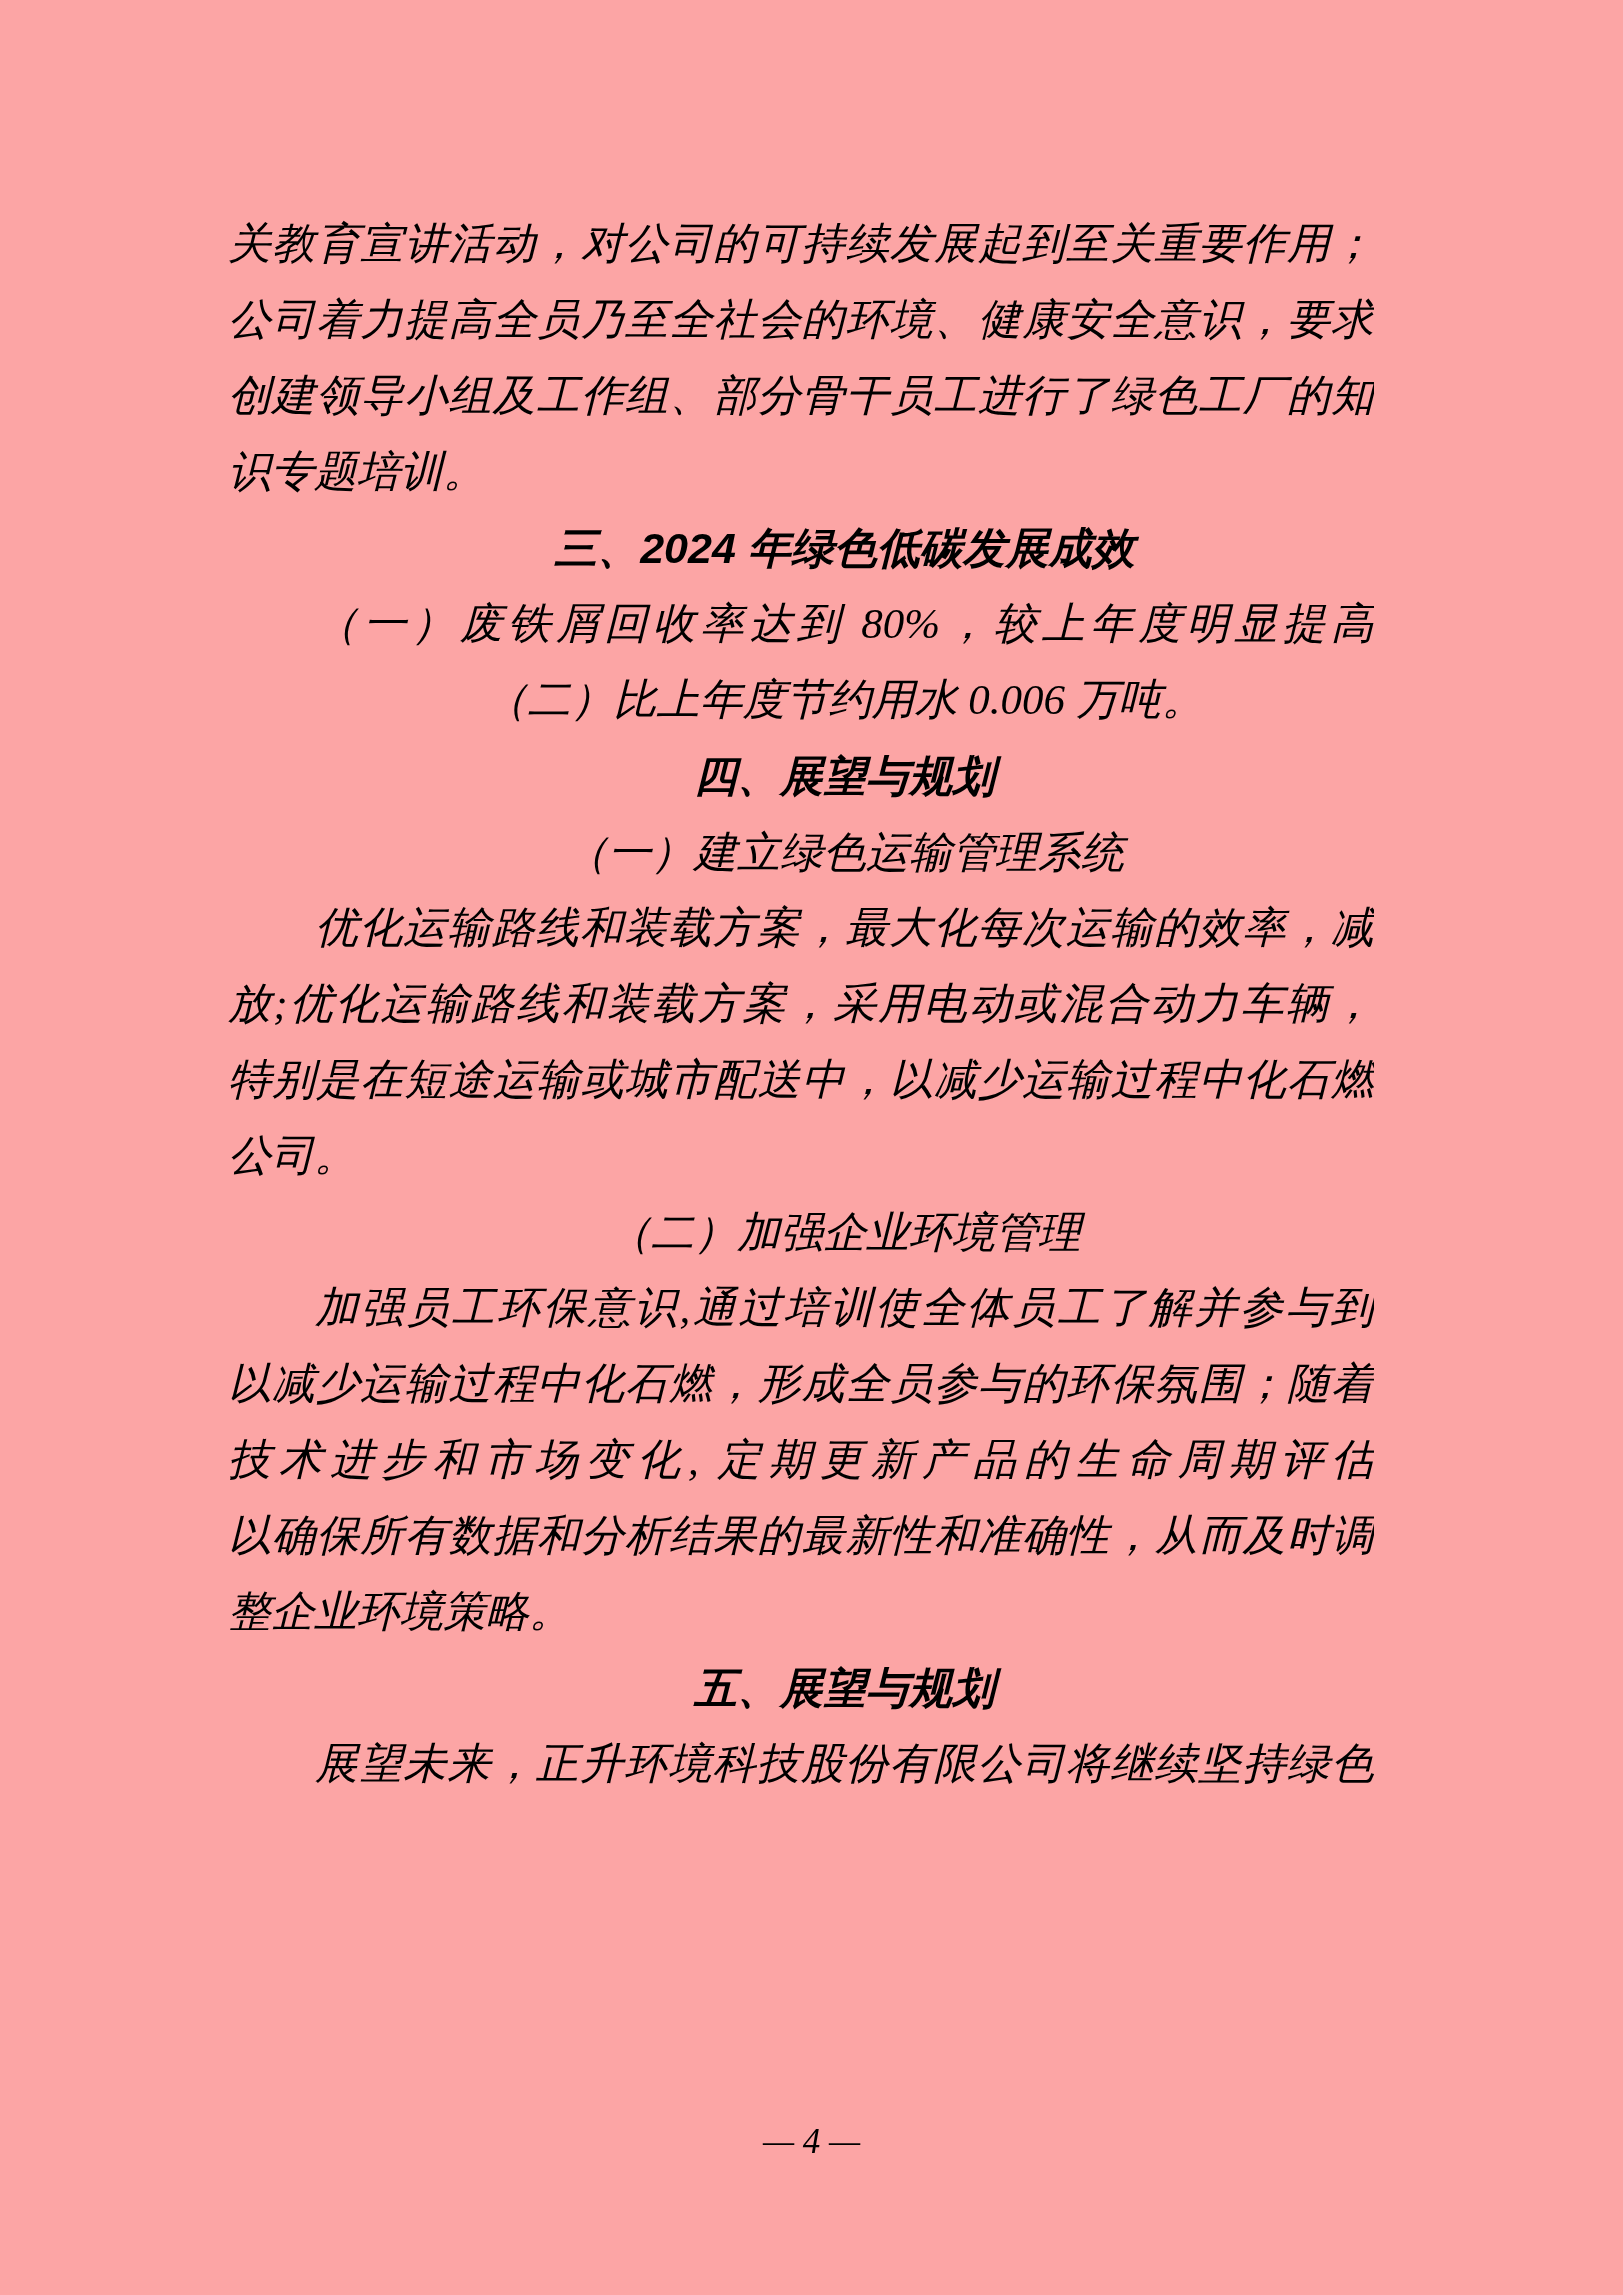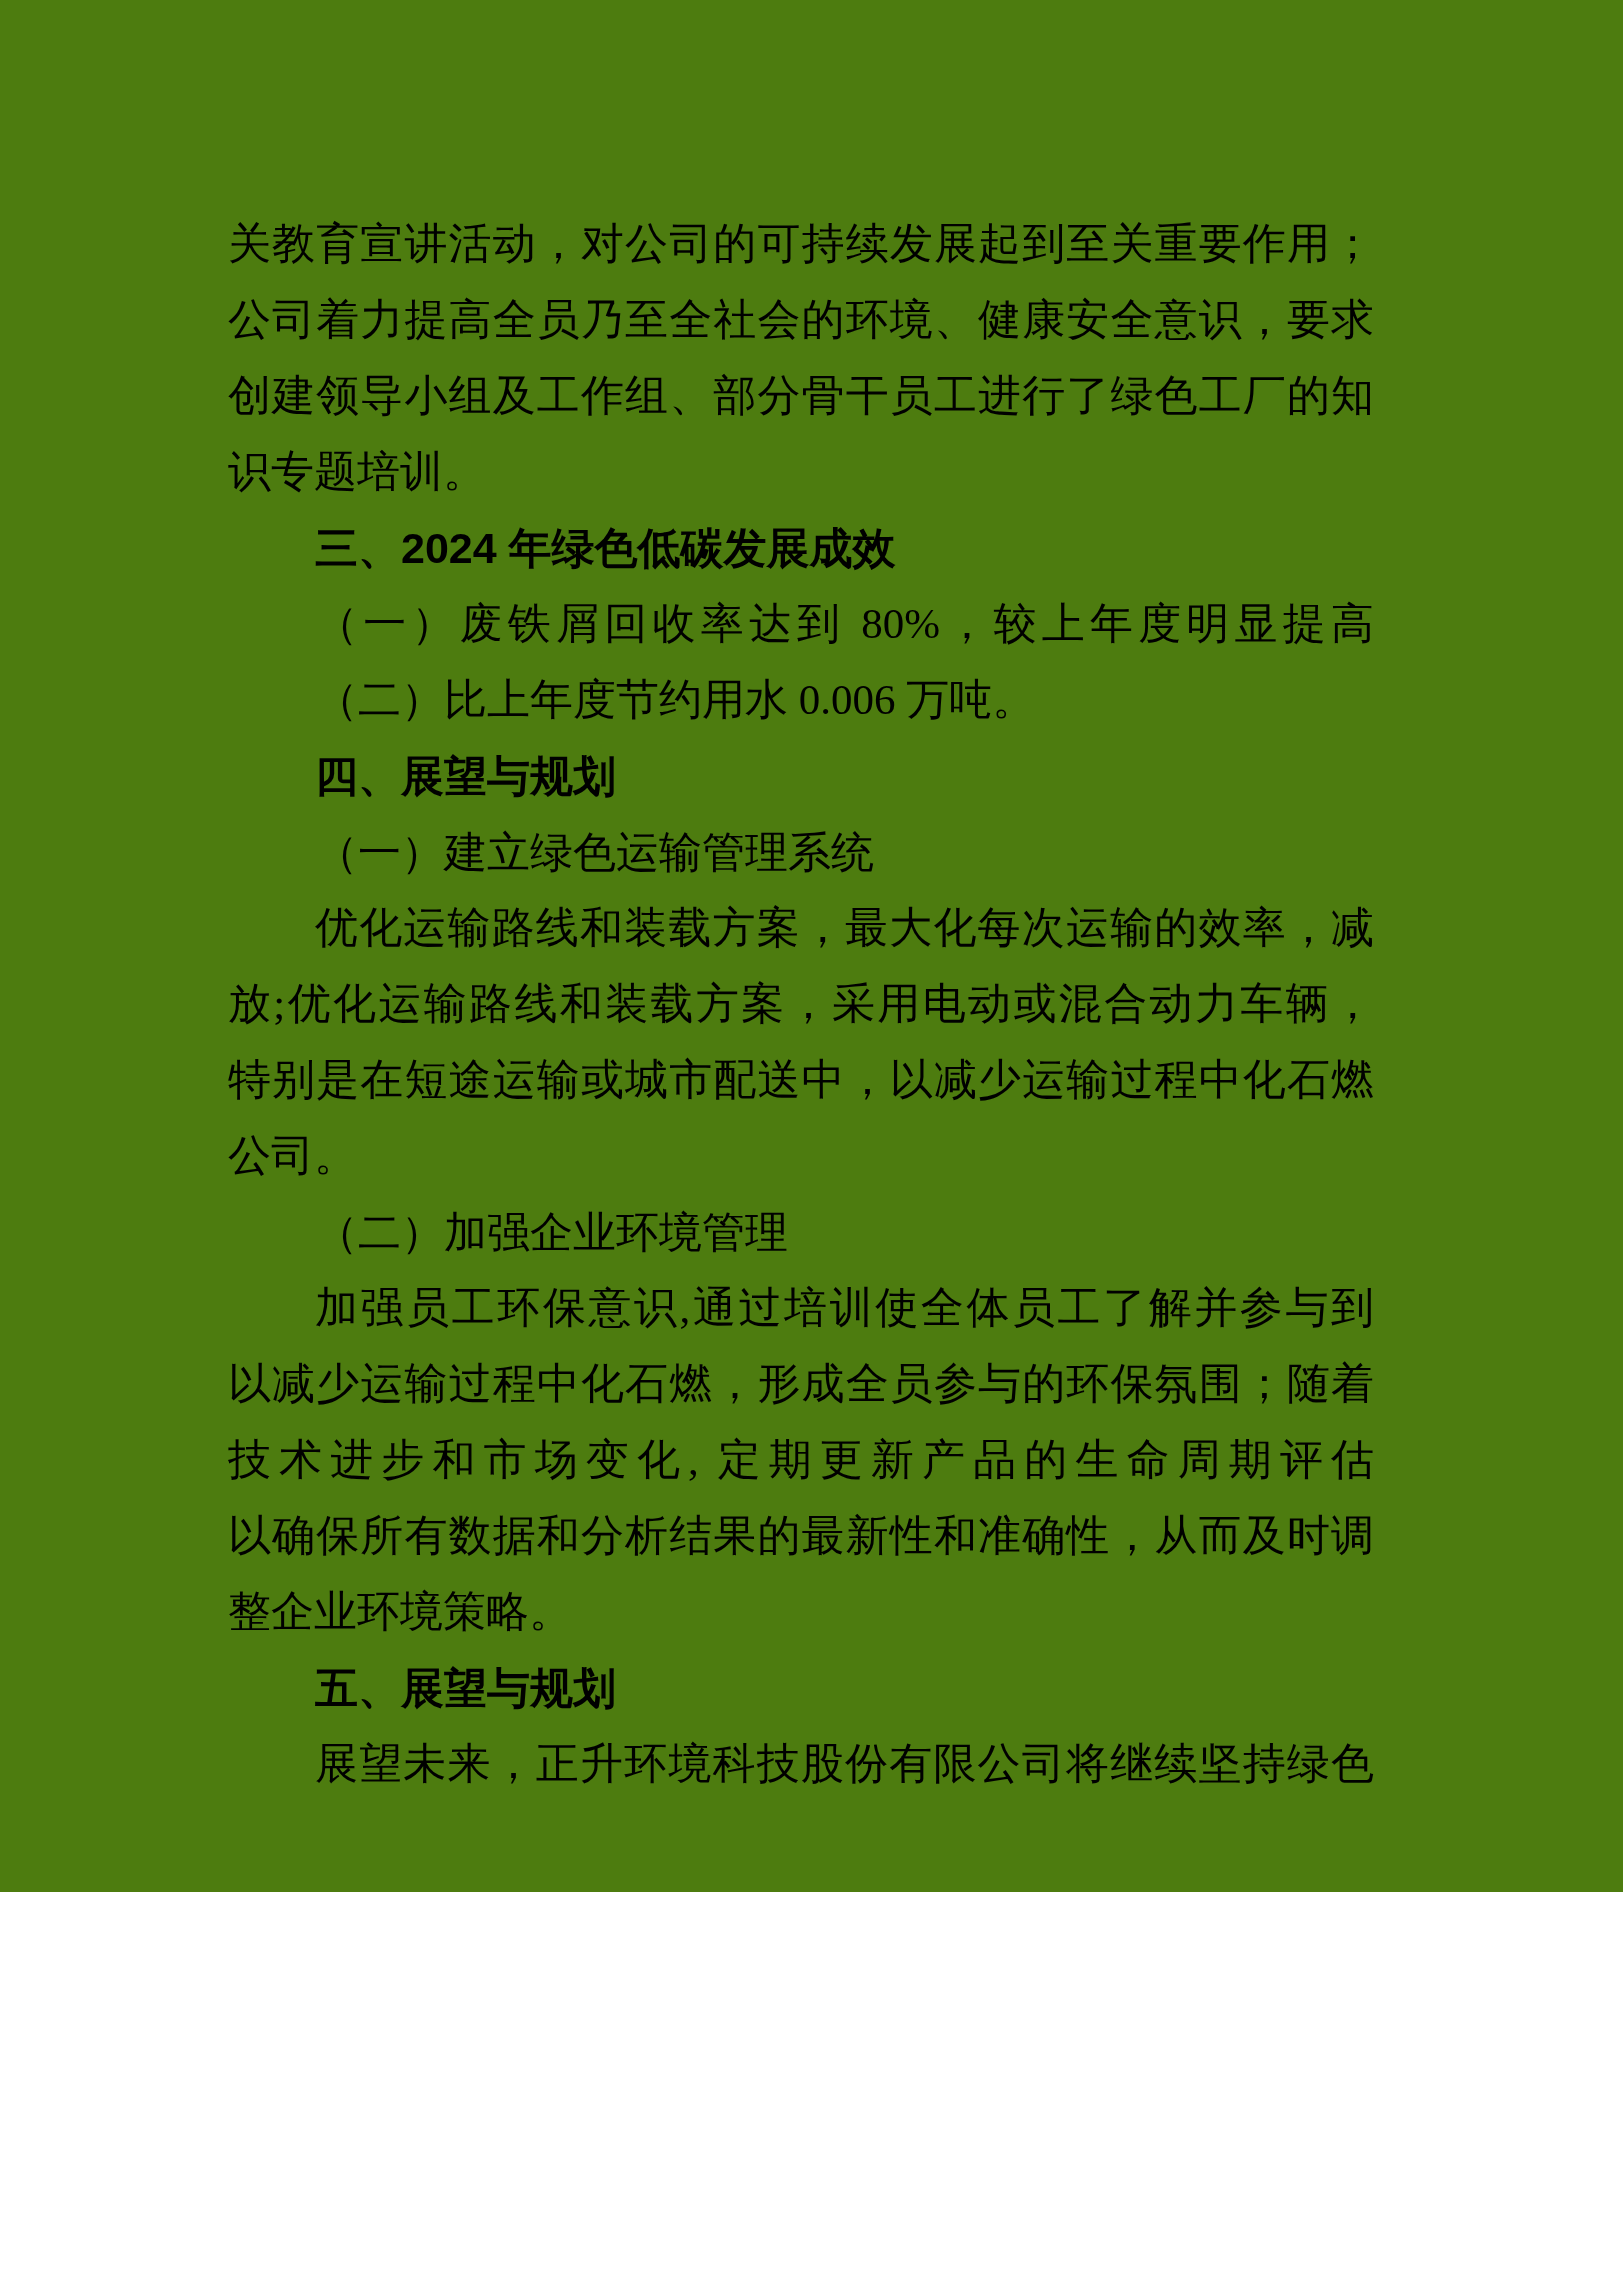--- a/index.html
+++ b/index.html
@@ -3,24 +3,25 @@
 <meta charset="utf-8">
 <style>
   html, body {
     margin: 0;
     padding: 0;
     background: #ffffff;
   }
   .page {
     position: relative;
     width: 1623px;
-    height: 1892px;
-    background: #4d7c0f;
+    height: 2295px;
+    background: #fca5a5;
     color: #000000;
     overflow: hidden;
+    font-style: italic;
   }
   .content {
     position: absolute;
     left: 228px;
     top: 206px;
     width: 1146px;
   }
   .l {
     font-family: "Liberation Serif", "DejaVu Serif", serif;
     font-size: 43px;
@@ -32,20 +33,21 @@
   }
   
   .j {
     text-align: justify;
     text-align-last: justify;
     text-justify: inter-character;
   }
   
   .i {
     text-indent: 87px;
+    text-align: center;
   }
   
   .hei {
     font-family: "Liberation Sans", "DejaVu Sans", sans-serif;
     font-weight: 700;
   }
   
   .kai {
     font-family: "DejaVu Serif", "Liberation Serif", serif;
     font-weight: 400;

